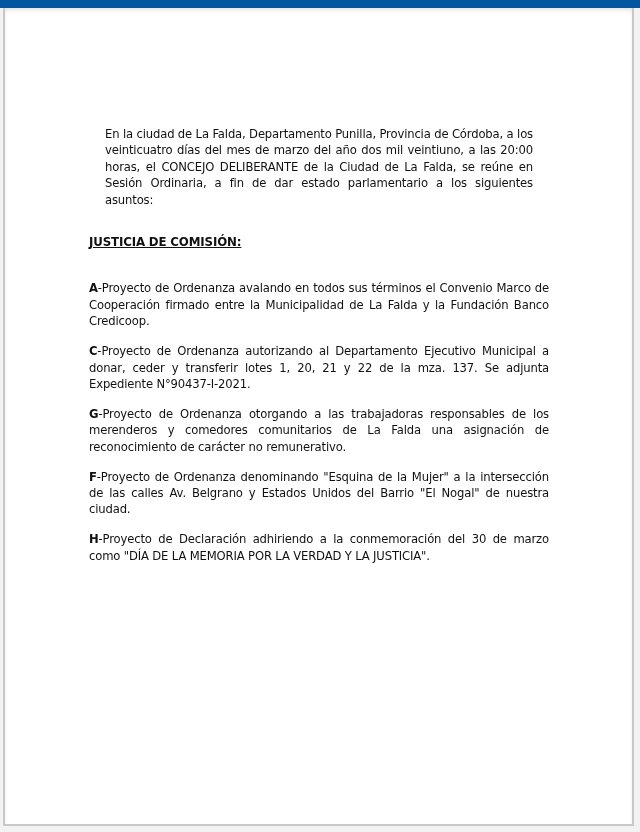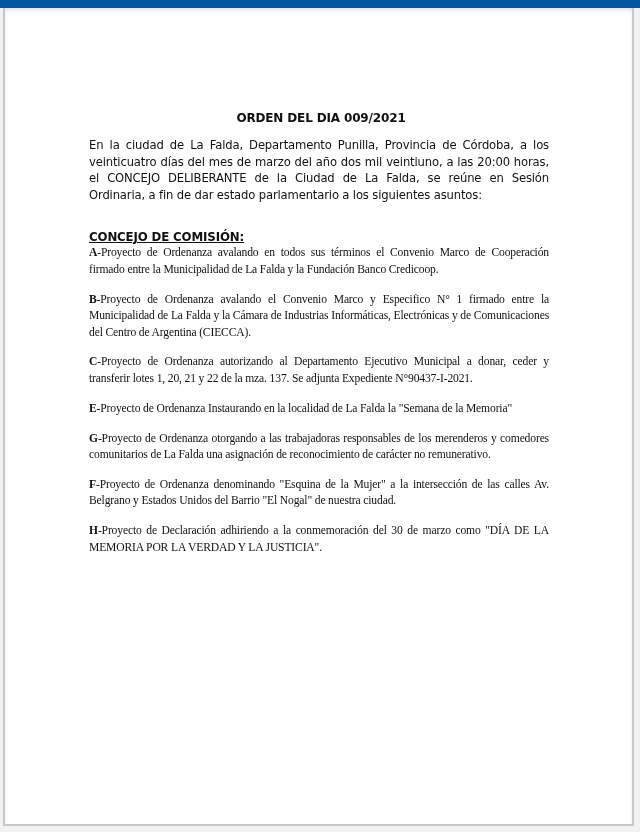--- a/index.html
+++ b/index.html
@@ -43,54 +43,51 @@
     }
     .title {
       text-align: center;
       font-weight: bold;
       font-size: 12px;
       margin: 0 0 11px 0;
       padding-left: 4px;
     }
     .intro {
       text-align: justify;
-      margin: 0;
+      margin: 16px;
     }
     .section-heading {
       font-weight: bold;
       text-decoration: underline;
       margin: 26px 0 0 0;
       font-size: 11.8px;
     }
     .items {
-      font-family: Liberation Serif, serif;
+      margin-top: 30px;
     }
     .item {
       text-align: justify;
       margin: 0 0 13.5px 0;
     }
     .item .letter {
       font-weight: bold;
     }
   </style>
 </head>
 <body>
 
 <div class="top-bar"></div>
 
 <div class="page">
 </div>
 
 <div class="content">
-  <p class="title">ORDEN DEL DIA 009/2021</p>
   <p class="intro">En la ciudad de La Falda, Departamento Punilla, Provincia de Córdoba, a los veinticuatro días del mes de marzo del año dos mil veintiuno, a las 20:00 horas, el CONCEJO DELIBERANTE de la Ciudad de La Falda, se reúne en Sesión Ordinaria, a fin de dar estado parlamentario a los siguientes asuntos:</p>
-  <p class="section-heading">CONCEJO DE COMISIÓN:</p>
+  <p class="section-heading">JUSTICIA DE COMISIÓN:</p>
 
   <div class="items">
     <p class="item"><span class="letter">A</span><span>-Proyecto de Ordenanza avalando en todos sus términos el Convenio Marco de Cooperación firmado entre la Municipalidad de La Falda y la Fundación Banco Credicoop.</span></p>
-    <p class="item"><span class="letter">B</span><span>-Proyecto de Ordenanza avalando el Convenio Marco y Especifico N° 1 firmado entre la Municipalidad de La Falda y la Cámara de Industrias Informáticas, Electrónicas y de Comunicaciones del Centro de Argentina (CIECCA).</span></p>
     <p class="item"><span class="letter">C</span><span>-Proyecto de Ordenanza autorizando al Departamento Ejecutivo Municipal a donar, ceder y transferir lotes 1, 20, 21 y 22 de la mza. 137. Se adjunta Expediente N°90437-I-2021.</span></p>
-    <p class="item"><span class="letter">E</span><span>-Proyecto de Ordenanza Instaurando en la localidad de La Falda la "Semana de la Memoria"</span></p>
     <p class="item"><span class="letter">G</span><span>-Proyecto de Ordenanza otorgando a las trabajadoras responsables de los merenderos y comedores comunitarios de La Falda una asignación de reconocimiento de carácter no remunerativo.</span></p>
     <p class="item"><span class="letter">F</span><span>-Proyecto de Ordenanza denominando "Esquina de la Mujer" a la intersección de las calles Av. Belgrano y Estados Unidos del Barrio "El Nogal" de nuestra ciudad.</span></p>
     <p class="item"><span class="letter">H</span><span>-Proyecto de Declaración adhiriendo a la conmemoración del 30 de marzo como "DÍA DE LA MEMORIA POR LA VERDAD Y LA JUSTICIA".</span></p>
   </div>
 </div>
 
 </body></html>

